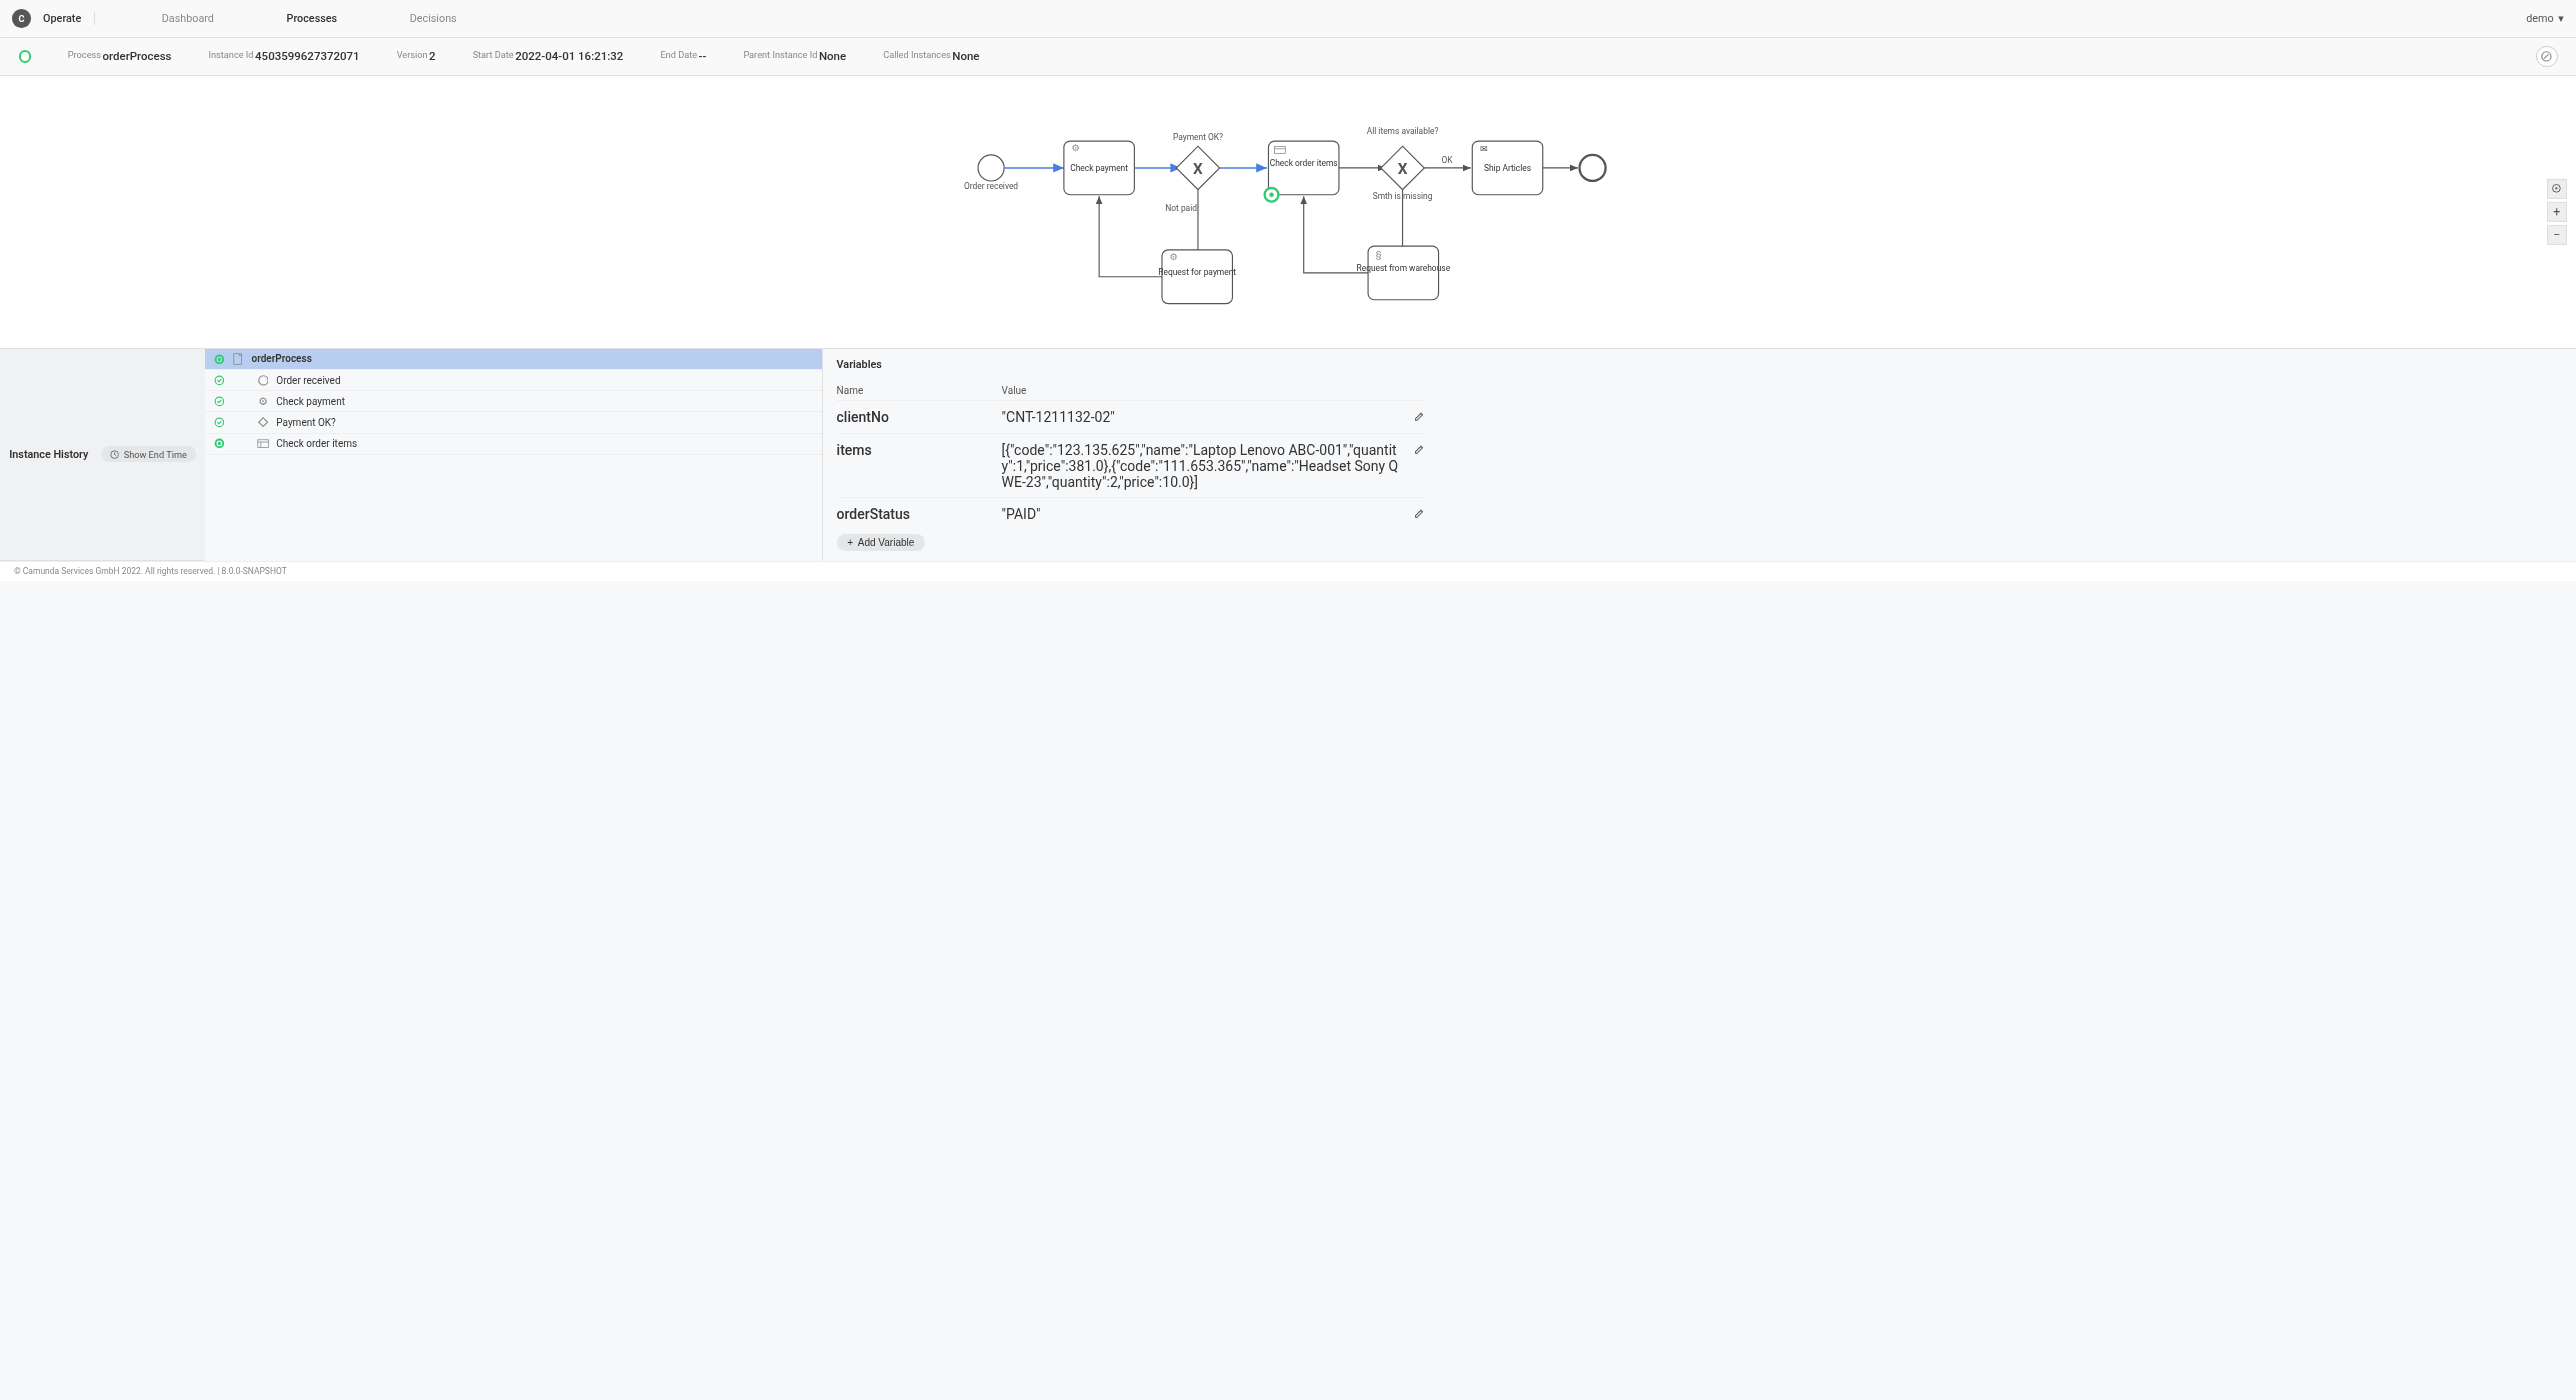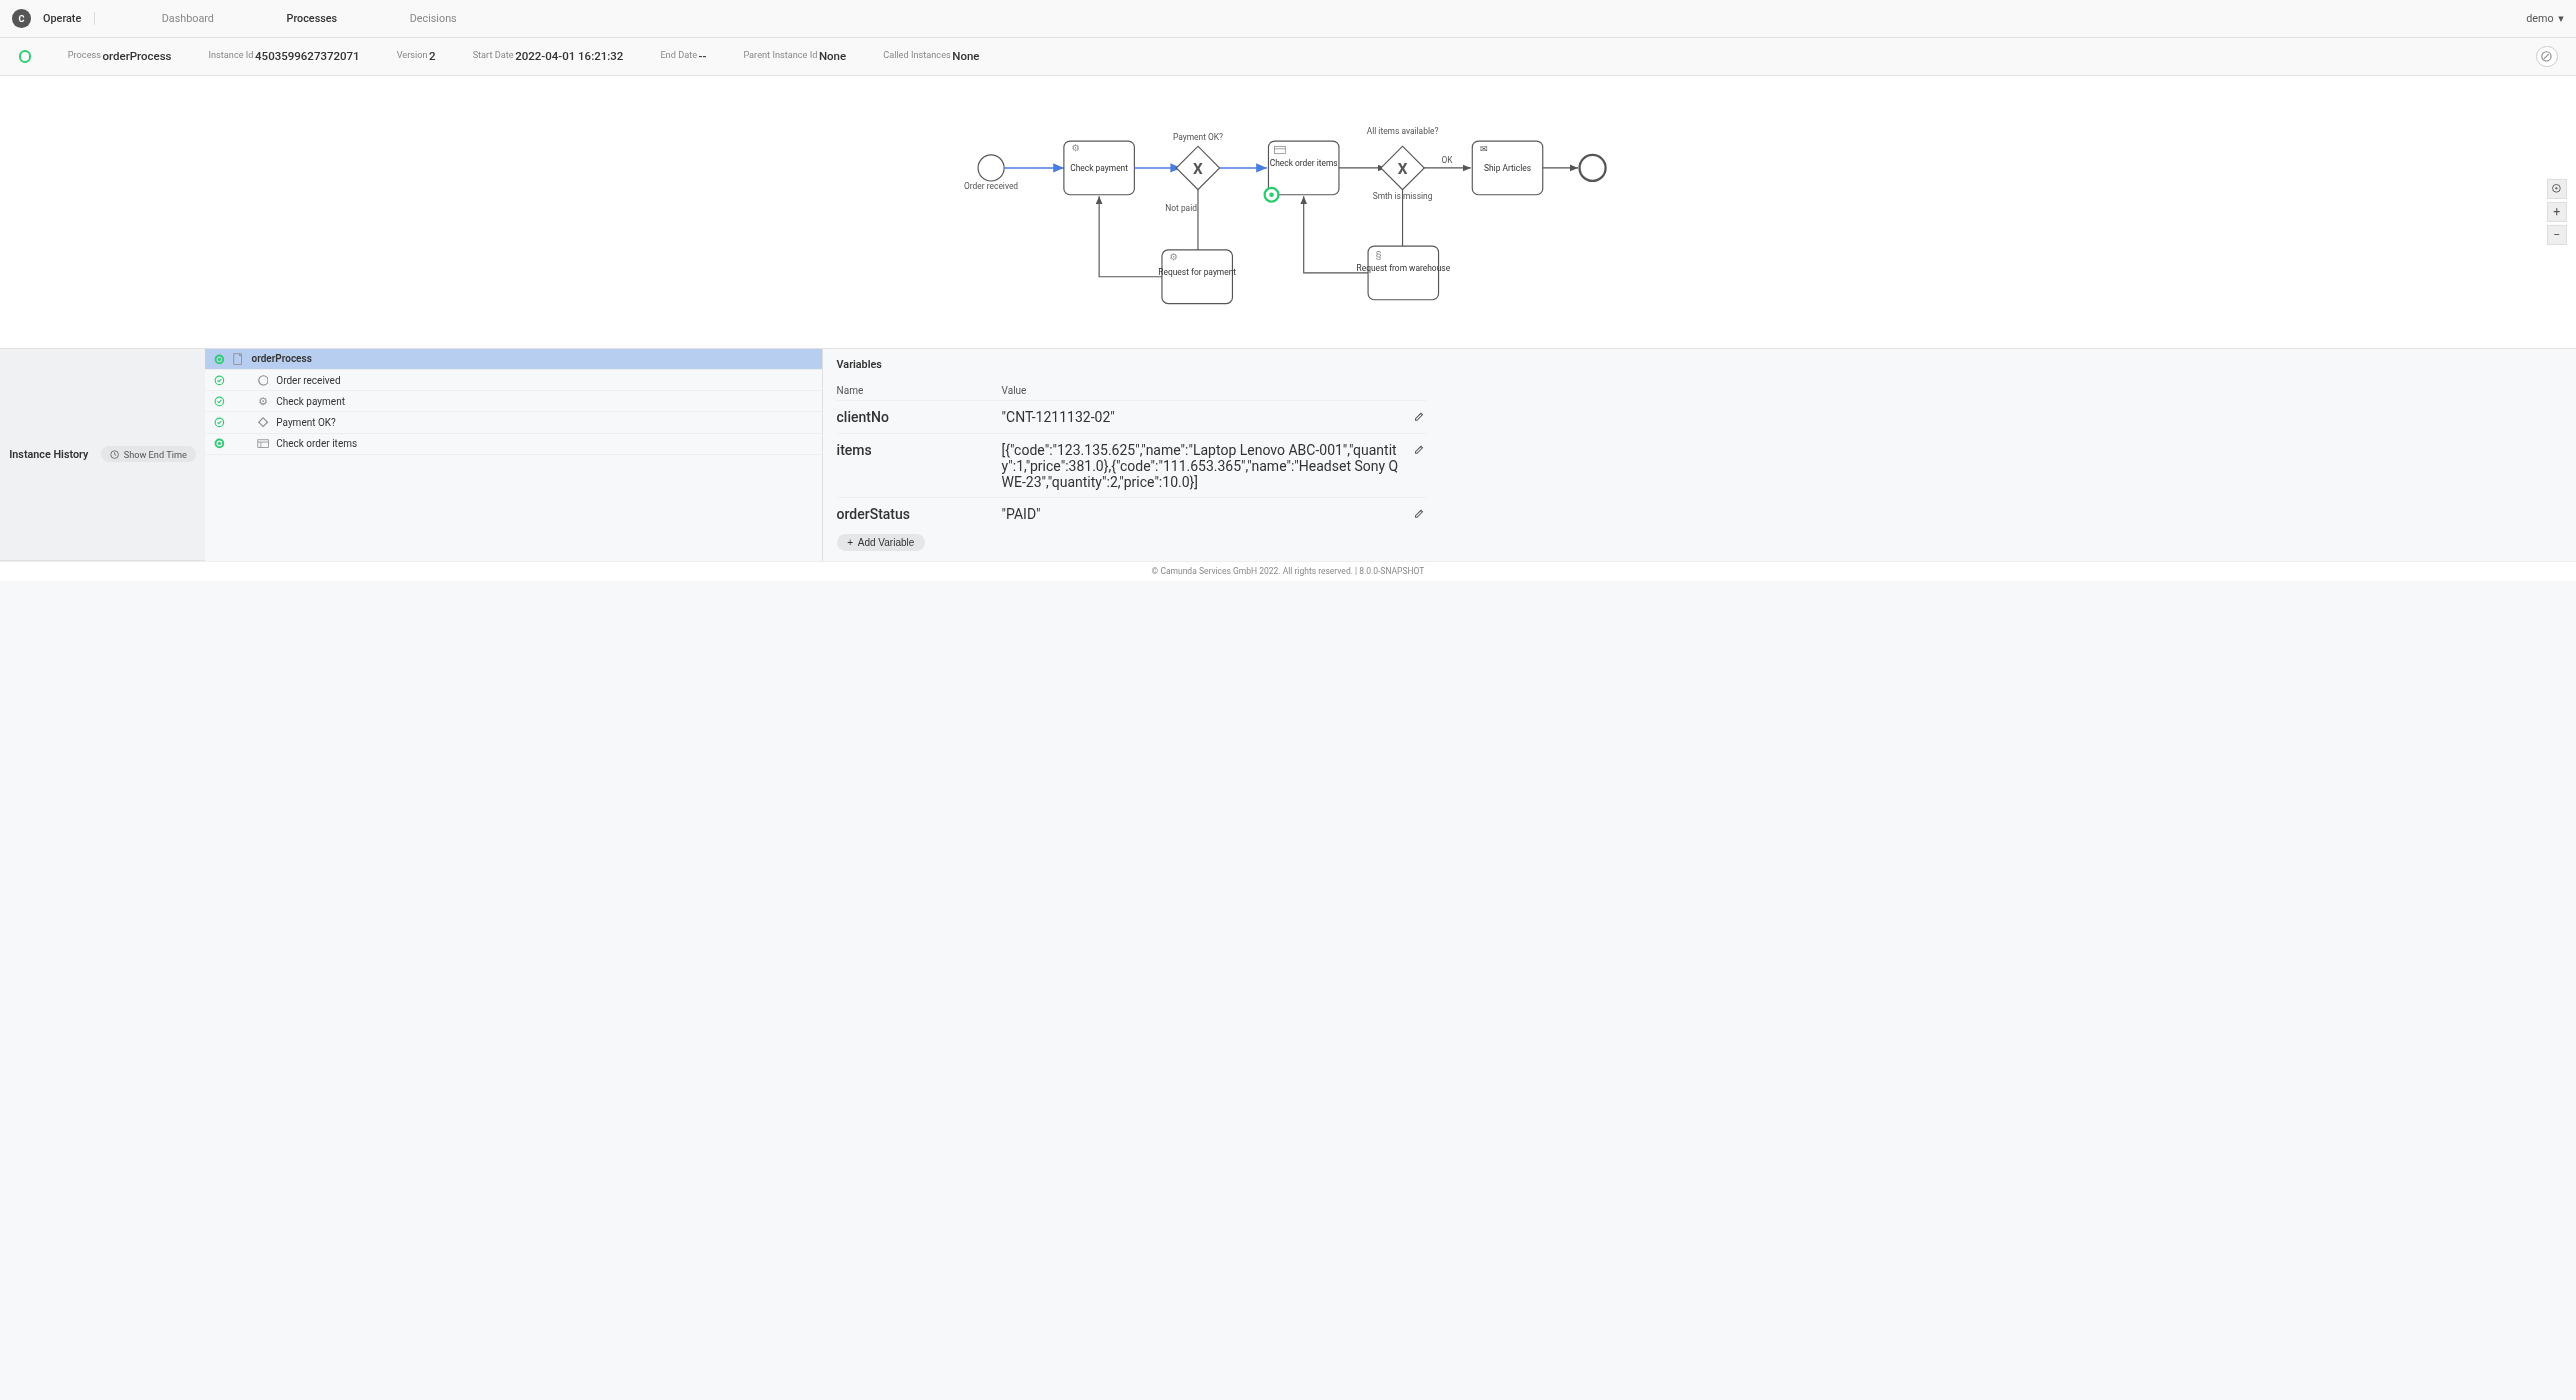--- a/index.html
+++ b/index.html
@@ -34,21 +34,21 @@
 .node-icon { width: 14px; height: 14px; display: flex; align-items: center; justify-content: center; color: #888; }
 .vars-panel { width: 50%; padding: 9.2px 14px; }
 .vars-title { font-weight: 600; margin-bottom: 9.2px; }
 .vars-header { display: flex; padding: 4.6px 0; font-size: 10px; color: #555; }
 .vars-header .col-name { width: 28%; }
 .vars-row { display: flex; align-items: flex-start; padding: 7.7px 0; border-top: 0.8px solid #eee; font-size: 14px; }
 .vars-row .col-name { width: 28%; font-weight: 500; }
 .vars-row .col-value { flex: 1; word-break: break-all; padding-right: 9.2px; }
 .edit-icon { width: 12.3px; color: #555; cursor: pointer; flex-shrink: 0; }
 .add-var-btn { display: inline-flex; align-items: center; gap: 4.6px; background: #e5e6e8; border-radius: 10.8px; padding: 3.1px 10.8px; font-size: 10px; color: #333; cursor: pointer; margin-top: 4.6px; border: none; }
-.footer { text-align: center; padding: 4.6px 14px; font-size: 8.5px; color: #888; background: #fff; border-top: 0.8px solid #eee; }
+.footer { text-align: left; padding: 4.6px 14px; font-size: 8.5px; color: #888; background: #fff; border-top: 0.8px solid #eee; }
 svg text { font-family: inherit; }
 </style>
 </head>
 <body>
 
 <div class="header">
   <div class="logo">C</div>
   <div class="app-name">Operate</div>
   <div class="nav-tabs">
     <div class="nav-tab">Dashboard</div>

